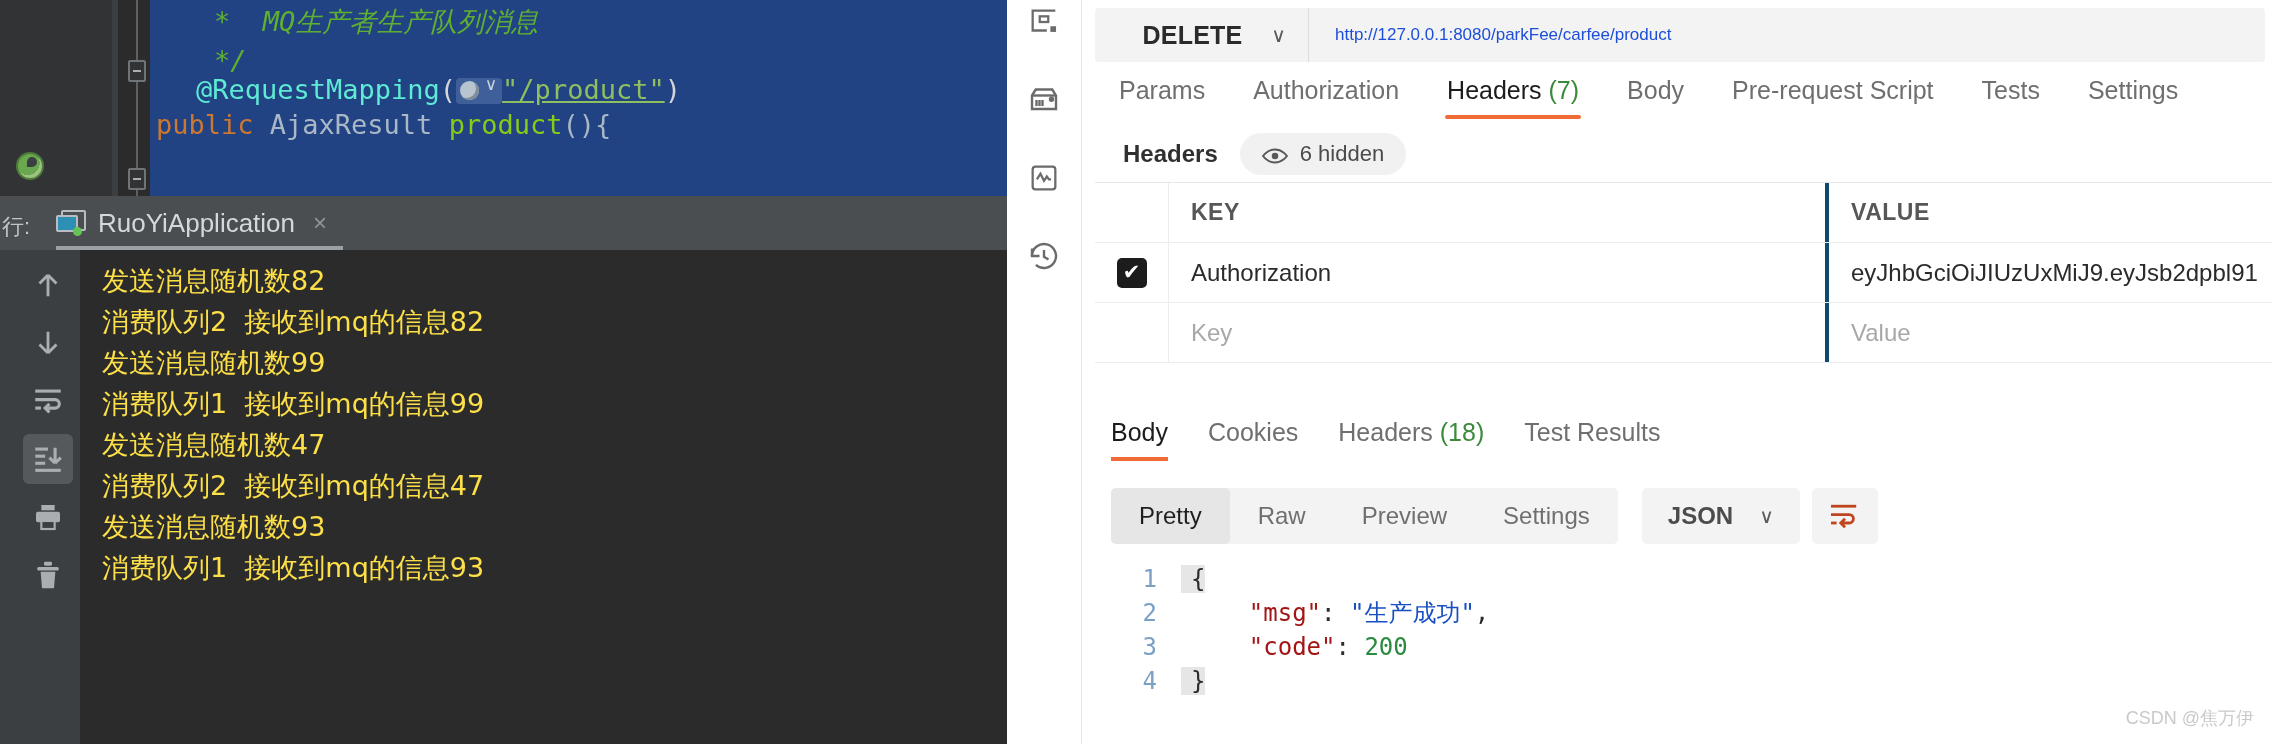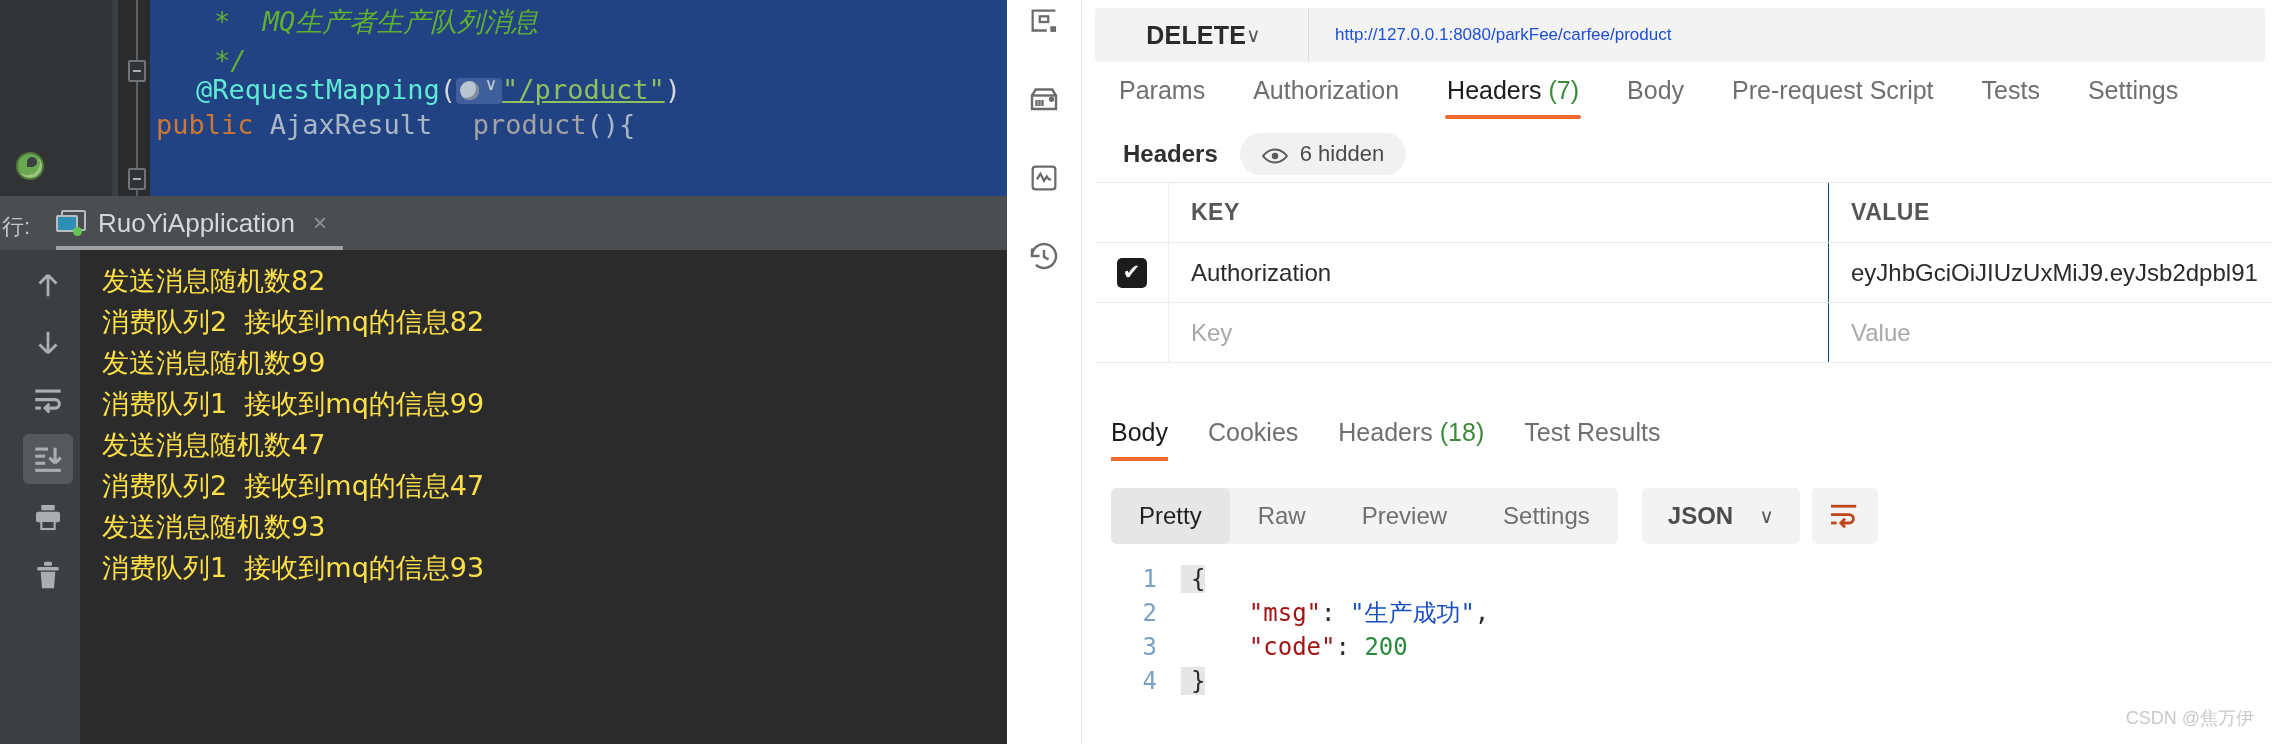--- a/index.html
+++ b/index.html
@@ -62,21 +62,21 @@
   .code-line { position: absolute; white-space: pre; line-height: 1; }
   .cl1 { left: 64px; top: 8px; color: #6a9c3c; font-style: italic; color:#5fb030; }
   .cl2 { left: 64px; top: 47px; color: #5fb030; font-style: italic; }
   .cl3 { left: 6px; top: 76px; }
   .cl4 { left: 6px; top: 111px; }
   .tok-ann { color: #5eead4; margin-left: 40px; }
   .tok-paren { color: #d6d6d6; }
   .tok-str { color: #8fbf5f; }
   .tok-kw { color: #cc7832; }
   .tok-cls { color: #a9b7c6; }
-  .tok-fn { color: #a3a3a3; margin-left: 24px; }
+  .tok-fn { color: #84cc16; }
   .globe {
     display: inline-block; width: 46px; height: 26px; vertical-align: -5px;
     background: #3f5f9b; border-radius: 4px; position: relative;
   }
   .globe::before{
     content:""; position:absolute; left:4px; top:3px; width:19px;height:19px;
     border-radius:50%; background:#b8c4cf;
     box-shadow: inset -3px -2px 0 #7f8d9a;
   }
   .globe::after{
@@ -163,22 +163,23 @@
   }
   .rail-icon { width: 40px; height: 40px; color: #6b6b6b; display:flex;align-items:center;justify-content:center;}
   .pm-main { position:absolute; left: 76px; top:0; right:0; bottom:0; }
 
   .url-bar {
     position:absolute; left: 12px; top: 8px; width: 1170px; height: 54px;
     background:#f3f3f3; border-radius: 4px; display:flex; align-items:center;
   }
   .method-box {
     width: 214px; height: 54px; border-right: 1px solid #dcdcdc;
-    display:flex; align-items:center; justify-content:center;
+    display:flex; align-items:center; justify-content:flex-end;
     padding: 0 22px 0 26px;
+    gap: 29px;
   }
   .method-name { font-size: 25px; font-weight: bold; color:#2b2b2b; letter-spacing:.2px;}
   .chev { font-size: 20px; color:#5a5a5a; font-family:"DejaVu Sans",sans-serif;}
   .url-text { font-size: 17px; color:#1d4ed8; padding-left: 26px; text-align: center; }
 
   .req-tabs {
     position:absolute; left: 12px; top: 72px; width: 1180px; height: 52px;
     display:flex; align-items:flex-start; gap: 0;
   }
   .req-tab {
@@ -207,21 +208,21 @@
   .hdr-table {
     position:absolute; left: 12px; top: 182px; right: 0; height: 120px;
     border-top:1px solid #e8e8e8;
   }
   .ht-row { display:flex; height: 60px; border-bottom: 1px solid #ececec; }
   .ht-row.head { height: 60px; }
   .ht-check {
     width: 74px; border-right: 1px solid #ececec;
     display:flex; align-items:center; justify-content:center;
   }
-  .ht-key { width: 660px; border-right: 1px solid #0c4a6e; display:flex; align-items:center; padding-left: 22px; }
+  .ht-key { width: 660px; border-right: 4px solid #0c4a6e; display:flex; align-items:center; padding-left: 22px; }
   .ht-val { flex: 1; display:flex; align-items:center; padding-left: 22px; overflow:hidden; }
   .ht-label { font-size: 23px; color:#575757; font-weight:bold; letter-spacing:.5px;}
   .ht-text { font-size: 24px; color:#2b2b2b; white-space:nowrap; }
   .ht-ph { font-size: 24px; color:#a8a8a8; }
   .cbx {
     width: 30px; height: 30px; background:#1c1c1c; border-radius:5px;
     display:flex; align-items:center; justify-content:center;
   }
   .cbx span { color:#fff; font-size: 21px; line-height:1; font-family:"DejaVu Sans",sans-serif;}
 

